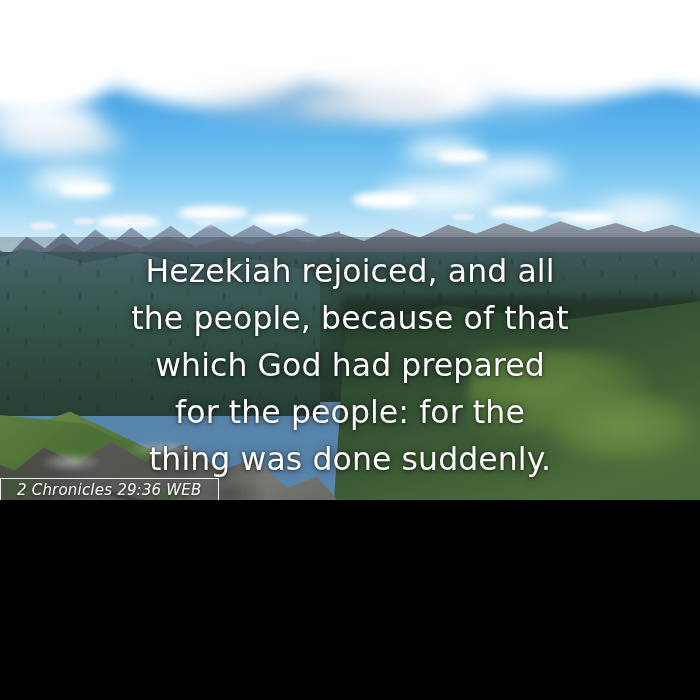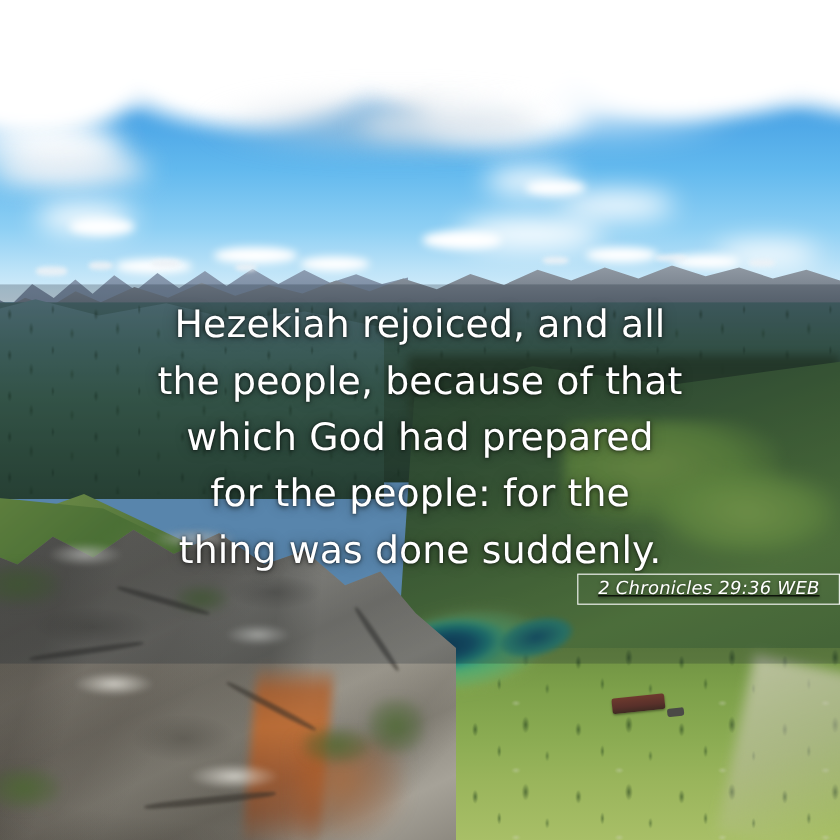--- a/index.html
+++ b/index.html
@@ -6,21 +6,21 @@
   html, body {
     width:700px; height:700px;
     background:#000;
     font-family:"DejaVu Sans", sans-serif;
     overflow:hidden;
   }
 
   .stage {
     position:relative;
     width:700px;
-    height:700px;
+    height:500px;
     overflow:hidden;
     background:#6fa8d8;
   }
 
   
   .sky {
     position:absolute; left:0; top:0; width:700px; height:252px;
     background:linear-gradient(to bottom,
         #2f73c4 0%,
         #3a86d6 14%,
@@ -291,21 +291,21 @@
        0 0 2px rgba(0,0,0,.55),
        0 1px 4px rgba(0,0,0,.5),
        0 0 12px rgba(0,0,0,.3);
     white-space:pre-line;
   }
 
   
   .ref-wrap {
     position:absolute;
     left:0; top:478px; width:700px;
-    display:flex; justify-content:flex-end;text-decoration:underline;
+    display:flex; justify-content:flex-start;
   }
   .ref-box {
     border:1.6px solid rgba(255,255,255,.9);
     padding:2px 16px 3px 16px;
     font-family:"DejaVu Sans", sans-serif;
     font-style:italic;
     font-weight:400;
     font-size:15px;
     line-height:19px;
     color:#ffffff;

